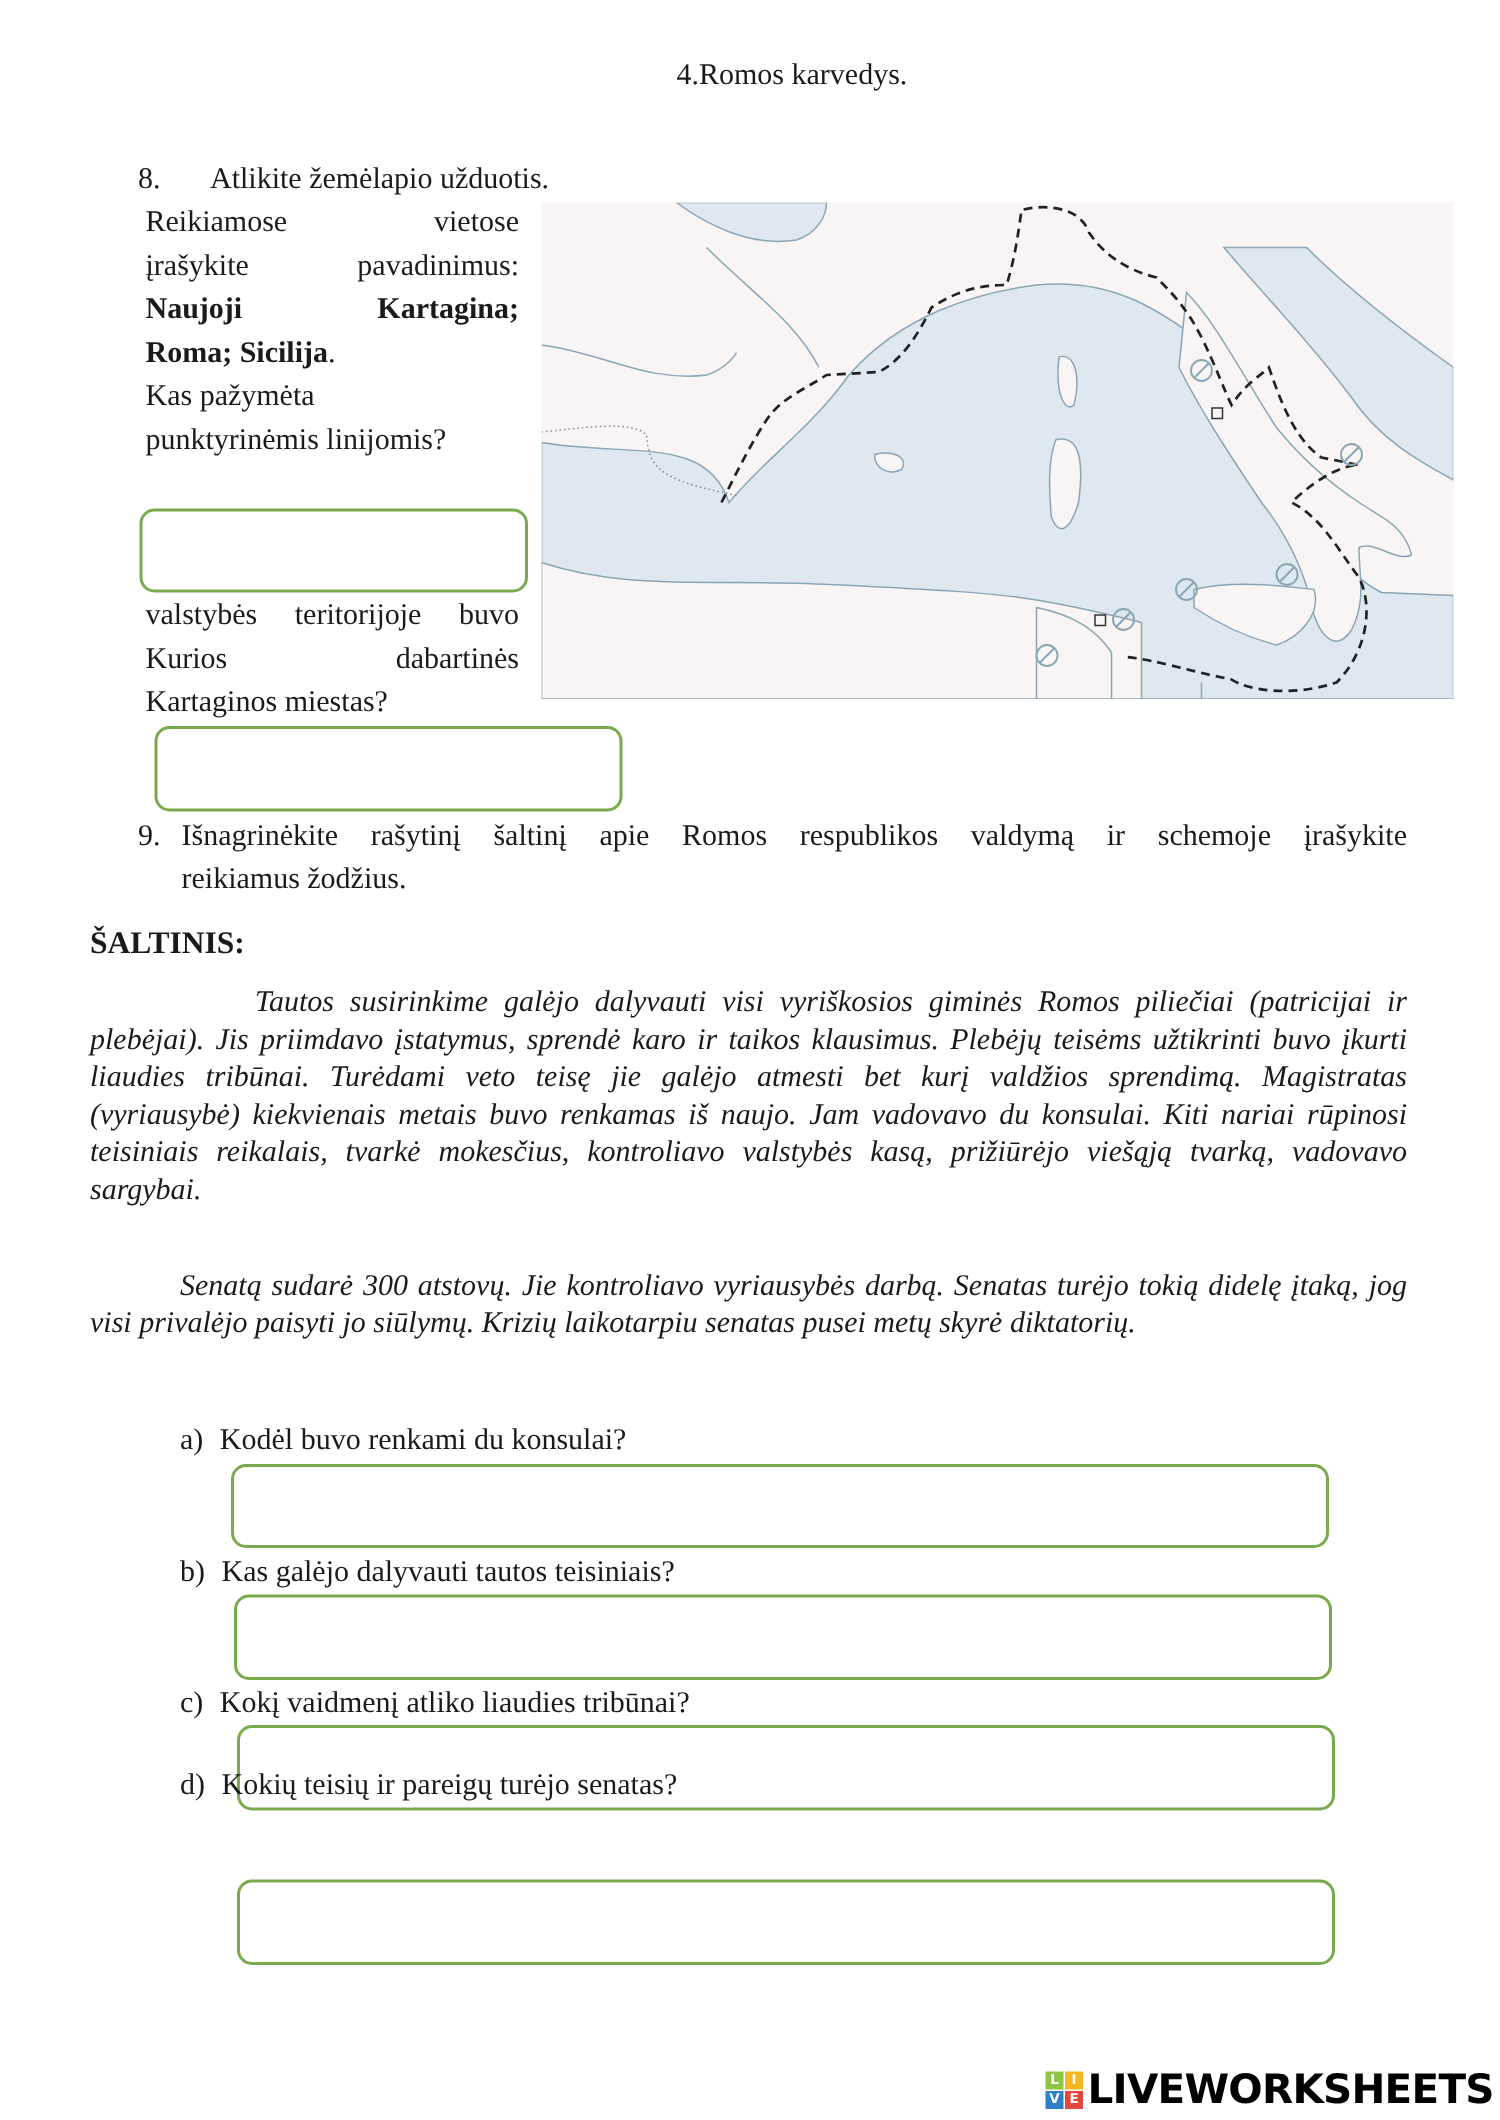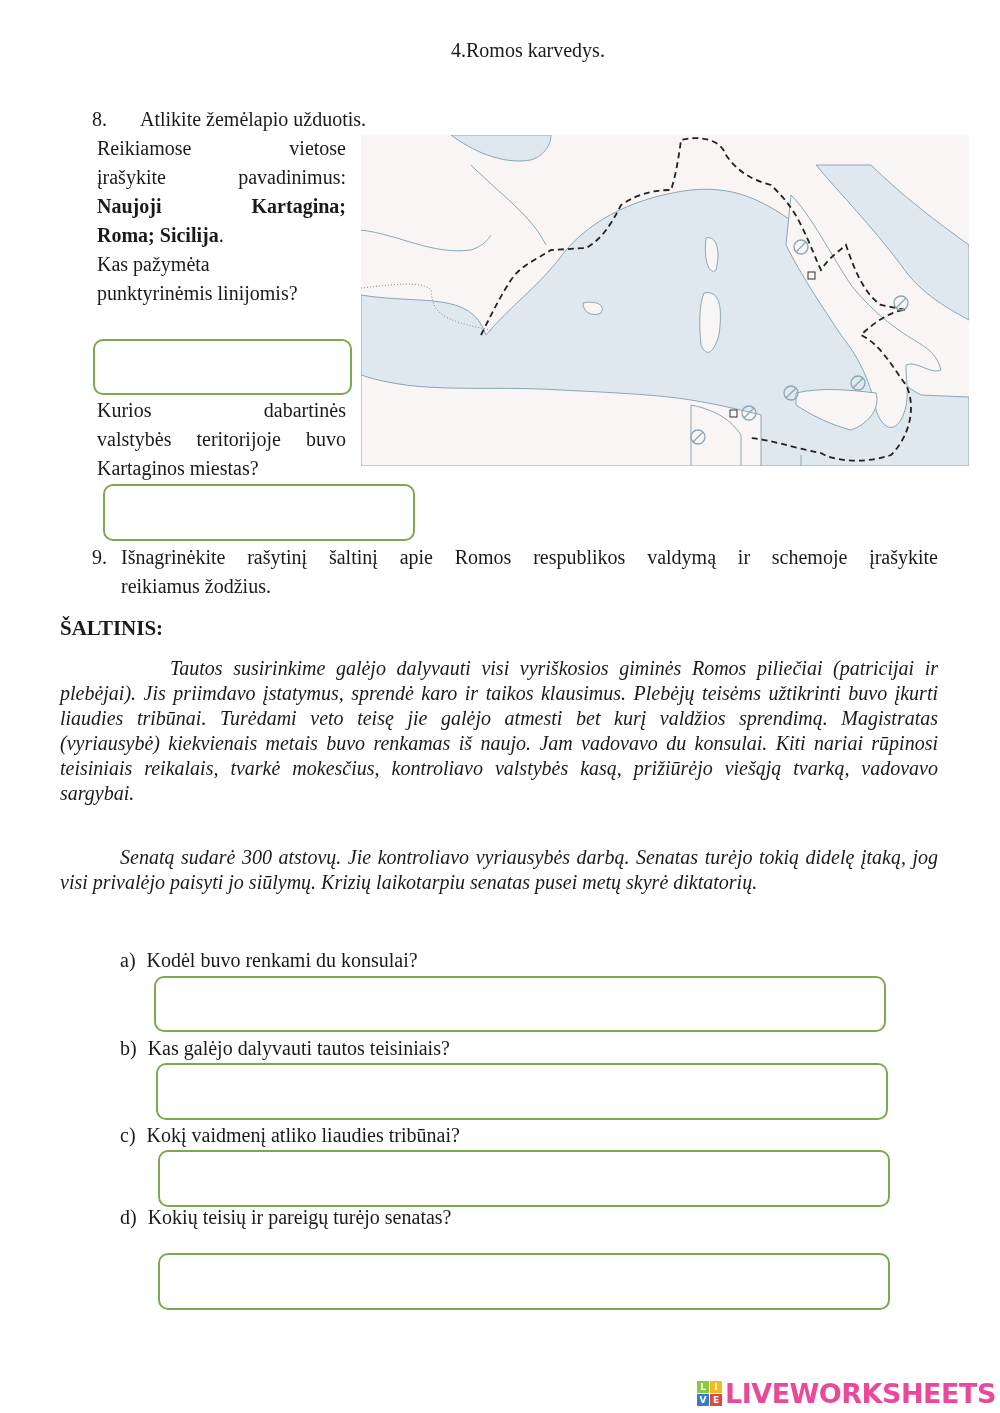--- a/index.html
+++ b/index.html
@@ -8,21 +8,21 @@
   .abs { position:absolute; }
   .t { font-size:20px; line-height:29px; }
   .just { text-align:justify; text-align-last:justify; }
   .answer-box { position:absolute; border:2px solid #7aaa4e; border-radius:10px; background:#fff; box-sizing:border-box; }
   .src { font-size:20px; line-height:25px; font-style:italic; text-align:justify; }
   .q { font-size:20px; line-height:29px; }
   .map { position:absolute; left:361px; top:135px; width:608px; height:331px; background:#f9f5f4; overflow:hidden; }
   .logo { position:absolute; left:697px; top:1378px; display:flex; align-items:center; }
   .logo-squares { display:grid; grid-template-columns:12px 12px; grid-template-rows:12px 12px; gap:1px; margin-right:3px; }
   .logo-squares span { font-family:"DejaVu Sans", sans-serif; font-size:9px; font-weight:bold; color:#fff; display:flex; align-items:center; justify-content:center; }
-  .logo-text { font-family:"DejaVu Sans", sans-serif; font-weight:bold; font-size:27px; color:#ec4899; letter-spacing:-0.5px; }
+  .logo-text { font-family:"DejaVu Sans", sans-serif; font-weight:bold; font-size:27px; color:#000000; letter-spacing:-0.5px; }
 </style>
 </head>
 <body>
 
 <div class="abs t" style="left:451px; top:36px;">4.Romos karvedys.</div>
 
 <div class="abs t" style="left:92px; top:105px;">
   <span>8.</span>
   <span style="margin-left:28px;">Atlikite žemėlapio užduotis.</span>
 </div>
@@ -32,22 +32,22 @@
   <div class="t just">įrašykite pavadinimus:</div>
   <div class="t just" style="font-weight:bold;">Naujoji Kartagina;</div>
   <div class="t"><b>Roma; Sicilija</b><span>.</span></div>
   <div class="t">Kas pažymėta</div>
   <div class="t">punktyrinėmis linijomis?</div>
 </div>
 
 <div class="answer-box" style="left:93px; top:339px; width:259px; height:56px;"></div>
 
 <div class="abs" style="left:97px; top:396px; width:249px;">
+  <div class="t just">valstybės teritorijoje buvo</div>
   <div class="t just">Kurios dabartinės</div>
-  <div class="t just">valstybės teritorijoje buvo</div>
   <div class="t">Kartaginos miestas?</div>
 </div>
 
 <div class="answer-box" style="left:103px; top:484px; width:312px; height:57px;"></div>
 
 <div class="map">
   <svg width="608" height="331" viewBox="0 0 608 331">
 
     <path d="M0,160 C60,170 110,155 125,200 C150,170 180,150 205,115 C240,75 290,60 330,55 C380,50 410,70 450,100 C470,140 480,180 500,205 C525,230 540,250 560,260 L608,262 L608,331 L0,331 Z
        M440,320 L440,331" fill="#dfe8ee" stroke="#8aa6b5" stroke-width="1"></path>
@@ -118,21 +118,21 @@
   <span style="margin-left:6px;">Kas galėjo dalyvauti tautos teisiniais?</span>
 </div>
 <div class="answer-box" style="left:156px; top:1063px; width:732px; height:57px;"></div>
 
 <div class="abs q" style="left:120px; top:1121px;">
   <span>c)</span>
   <span style="margin-left:6px;">Kokį vaidmenį atliko liaudies tribūnai?</span>
 </div>
 <div class="answer-box" style="left:158px; top:1150px; width:732px; height:57px;"></div>
 
-<div class="abs q" style="left:120px; top:1203px;">
+<div class="abs q" style="left:120px; top:1176px;">
   <span>d)</span>
   <span style="margin-left:6px;">Kokių teisių ir pareigų turėjo senatas?</span>
 </div>
 <div class="answer-box" style="left:158px; top:1253px; width:732px; height:57px;"></div>
 
 <div class="logo">
   <div class="logo-squares">
     <span style="background:#8dc63f;">L</span>
     <span style="background:#f6b820;">I</span>
     <span style="background:#2f80c8;">V</span>

